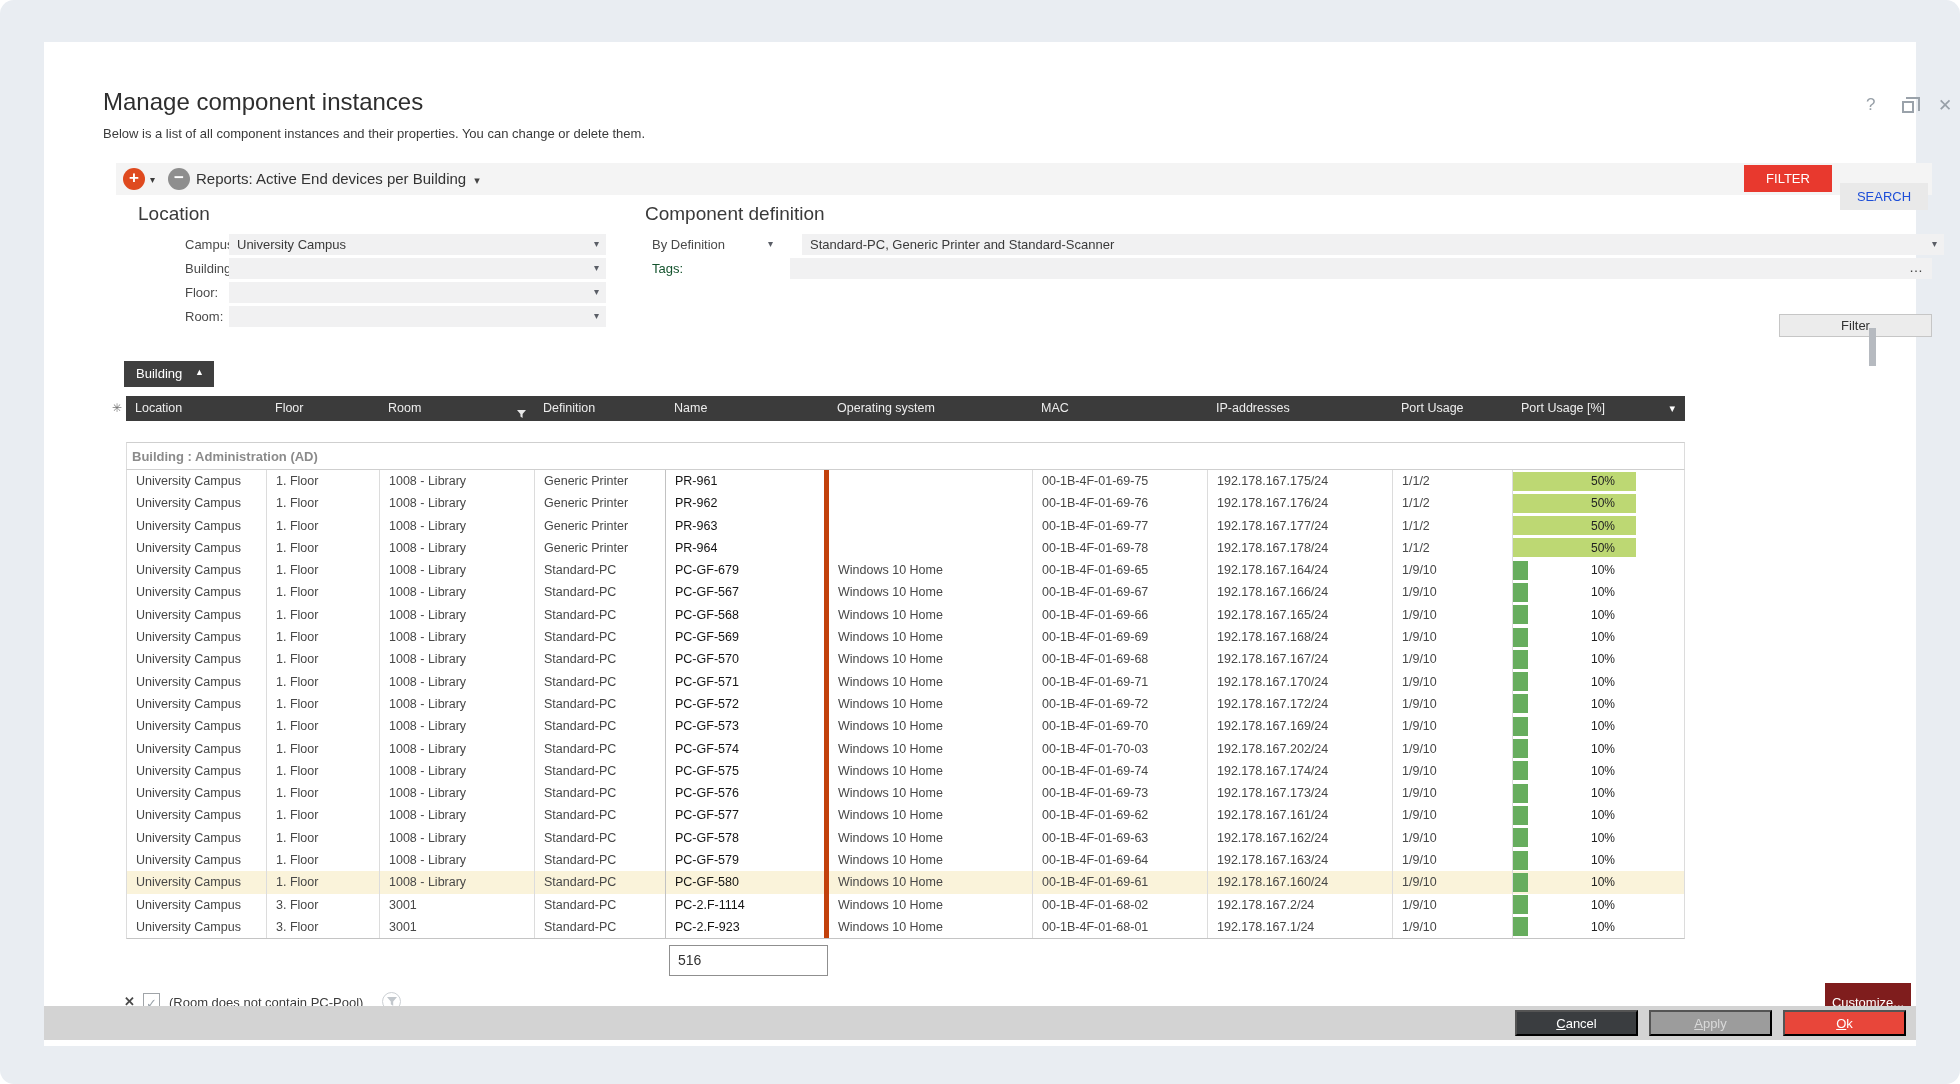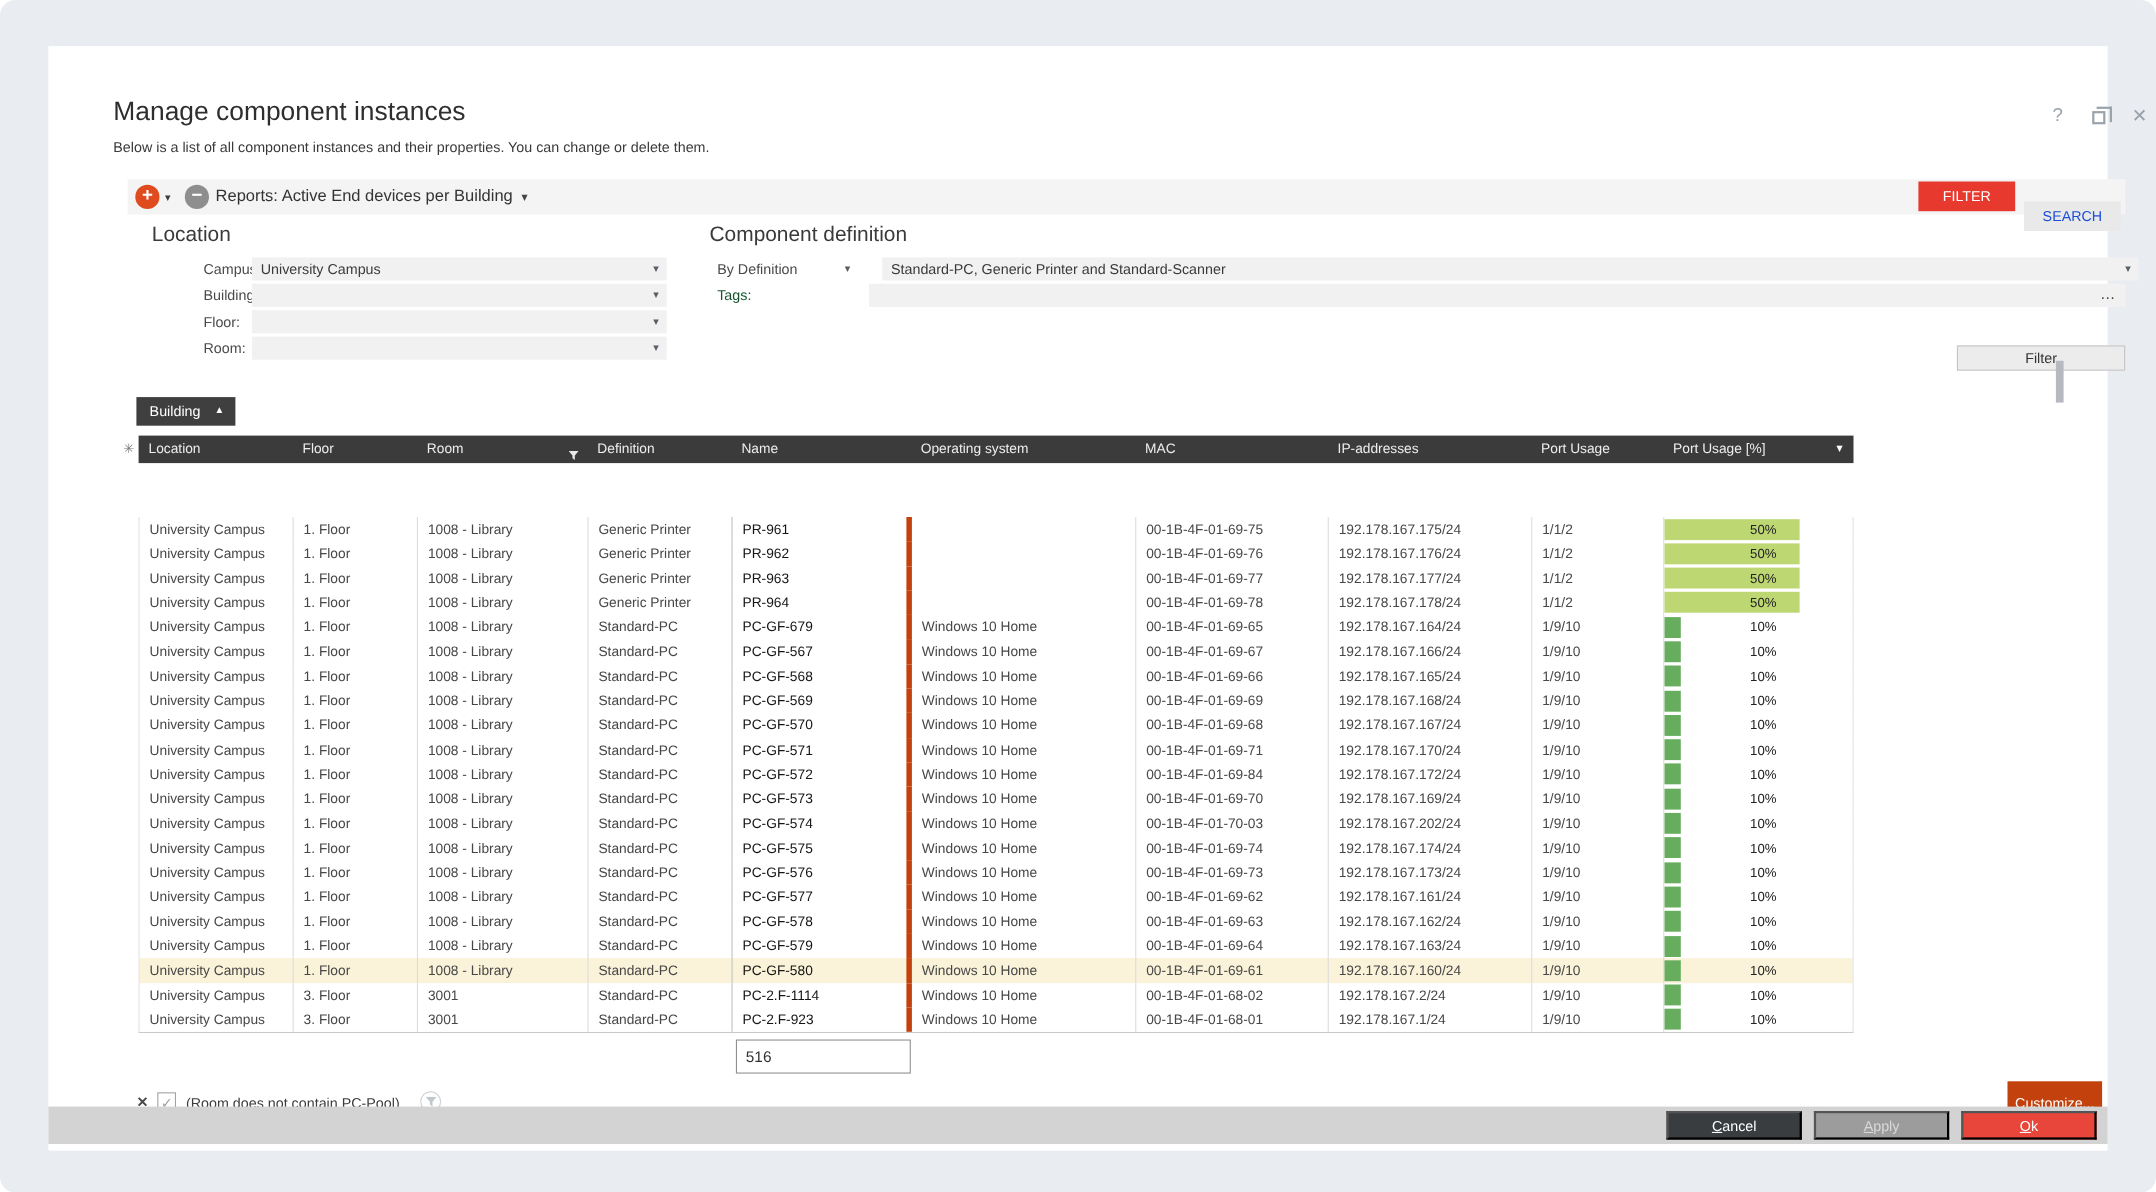--- a/index.html
+++ b/index.html
@@ -73,21 +73,21 @@
   .count-box span { position:absolute; left:8px; top:6px; font-size:14px; color:#333; }
 
   .criteria { position:absolute; left:80px; top:950px; height:22px; }
   .crit-x { position:absolute; left:0; top:2px; font-size:13px; color:#4a4a4a; font-weight:bold; }
   .checkbox { position:absolute; left:19px; top:1px; width:17px; height:17px; border:1px solid #a0a4a8; background:#fff; text-align:center; }
   .checkbox span { font-size:13px; color:#9aa2a9; line-height:16px; }
   .crit-label { position:absolute; left:45px; top:3px; font-size:13px; color:#3c3c3c; white-space:nowrap; }
   .crit-funnel { position:absolute; left:258px; top:0; width:19px; height:19px; border:1px solid #ccd0d4; border-radius:50%; color:#c2c7cc; text-align:center; }
   .crit-funnel svg { margin-top:4px; }
 
-  .customize { position:absolute; left:1781px; top:941px; width:86px; height:39px; background:#c2410c; color:#fff; }
+  .customize { position:absolute; left:1781px; top:941px; width:86px; height:39px; background:#7f1d1d; color:#fff; }
 
   .bottombar { position:absolute; left:0; top:964px; width:1872px; height:34px; background:#d3d3d3; }
   .bb-btn { position:absolute; top:4px; width:123px; height:26px; font-size:13px; }
   .cancel { left:1471px; background:#3a3d40; color:#fff; }
   .apply { left:1605px; background:#9c9c9c; color:#d9d9d9; }
   .ok { left:1739px; background:#e8463a; color:#fff; }
 
   .scroll-thumb { position:absolute; left:1869px; top:328px; width:7px; height:38px; background:#b6bac0; }
 </style>
 </head>
@@ -175,20 +175,23 @@
             </svg></span></div>
         <div class="th"><span>Definition</span></div>
         <div class="th"><span>Name</span></div>
         <div class="th"><span>Operating system</span></div>
         <div class="th"><span>MAC</span></div>
         <div class="th"><span>IP-addresses</span></div>
         <div class="th"><span>Port Usage</span></div>
         <div class="th"><span>Port Usage [%]</span><span class="col-caret">▾</span></div>
       </div>
 
+    <div class="group-row">
+      <span>Building : Administration (AD)</span>
+    </div>
 
     <div class="tbody">
         <div class="tr grid">
           <div class="td">University Campus</div>
           <div class="td">1. Floor</div>
           <div class="td">1008 - Library</div>
           <div class="td td-def">Generic Printer</div>
           <div class="td td-name">PR-961</div>
           <div class="td"></div>
           <div class="td">00-1B-4F-01-69-75</div>
@@ -334,21 +337,21 @@
             <span class="bar-label">10%</span>
           </div>
         </div>
         <div class="tr grid">
           <div class="td">University Campus</div>
           <div class="td">1. Floor</div>
           <div class="td">1008 - Library</div>
           <div class="td td-def">Standard-PC</div>
           <div class="td td-name">PC-GF-572</div>
           <div class="td">Windows 10 Home</div>
-          <div class="td">00-1B-4F-01-69-84</div>
+          <div class="td">00-1B-4F-01-69-72</div>
           <div class="td">192.178.167.172/24</div>
           <div class="td">1/9/10</div>
           <div class="td td-bar">
             <div class="bar" style="width: 15px; background: rgb(103, 173, 94);"></div>
             <span class="bar-label">10%</span>
           </div>
         </div>
         <div class="tr grid">
           <div class="td">University Campus</div>
           <div class="td">1. Floor</div>

